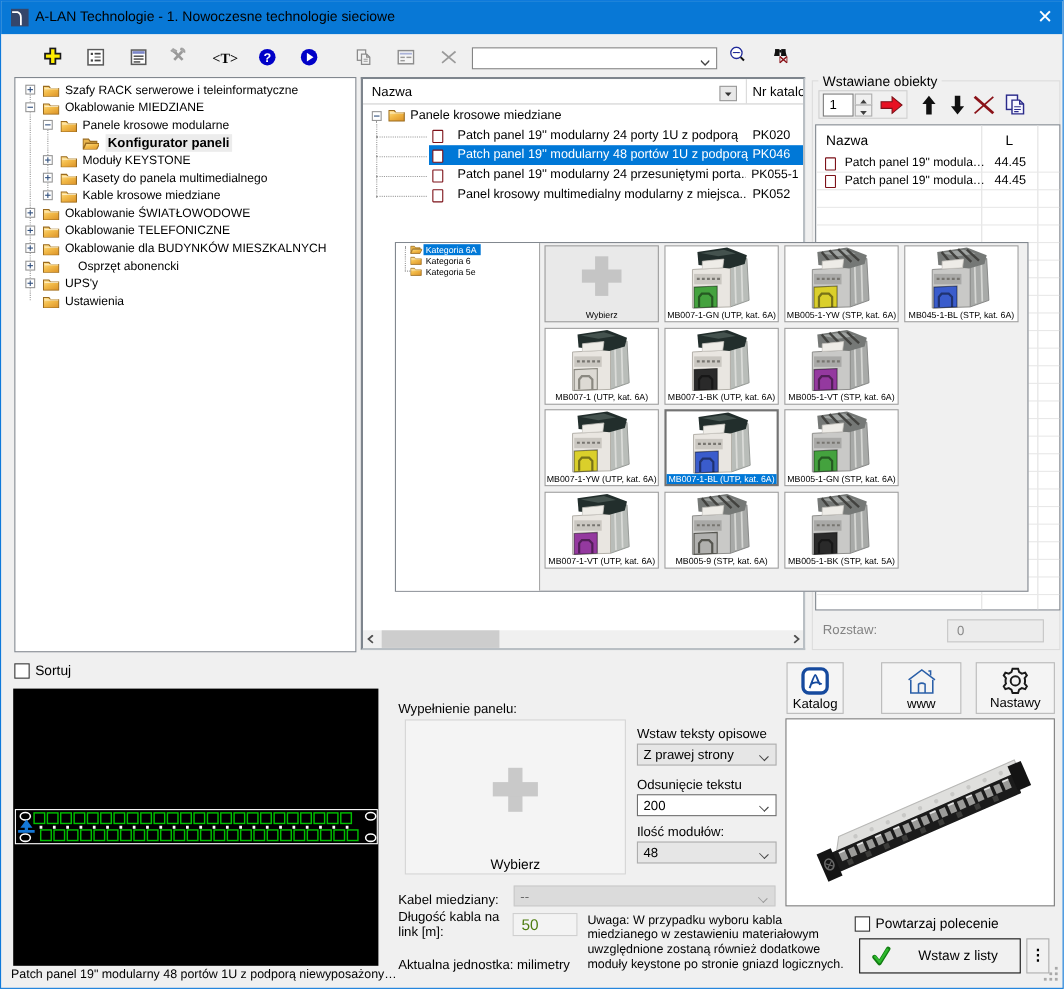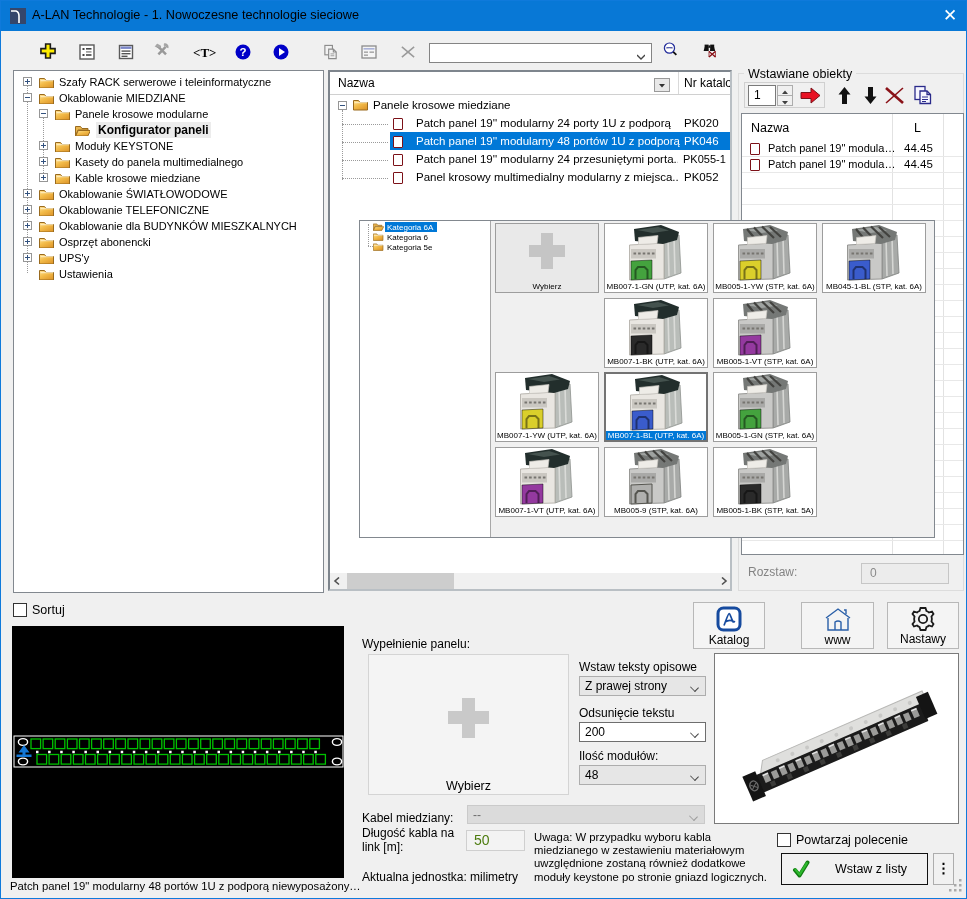--- a/index.html
+++ b/index.html
@@ -259,21 +259,21 @@
       <span style="position:absolute;left:45px">Okablowanie dla BUDYNKÓW MIESZKALNYCH</span>
     </div>
 <div class="trow" style="left:0;top:163px">
       <span class="expbox" style="left:9px">
         <i class="h"></i>
         <i class="v"></i>
       </span>
       <svg class="fold" style="left:25px" width="16" height="14">
         <use href="#folderc"></use>
       </svg>
-      <span style="position:absolute;left:45px">Osprzęt abonencki</span>
+      <span style="position:absolute;left:57px">Osprzęt abonencki</span>
     </div>
 <div class="trow" style="left:0;top:179px">
       <span class="expbox" style="left:9px">
         <i class="h"></i>
         <i class="v"></i>
       </span>
       <svg class="fold" style="left:25px" width="16" height="14">
         <use href="#folderc"></use>
       </svg>
       <span style="position:absolute;left:45px">UPS'y</span>
@@ -403,21 +403,21 @@
   <div class="hline" style="top:330px"></div>
     <div class="hline" style="top:346px"></div>
   <div class="hline" style="top:362px"></div>
     <div class="hline" style="top:378px"></div>
   <div class="hline" style="top:394px"></div>
     <div class="hline" style="top:410px"></div>
   <div class="hline" style="top:426px"></div>
 </div>
 <div class="lbl" style="left:747px;top:564px;color:#838383">Rozstaw:</div>
 <div class="abs" style="left:860px;top:562px;width:88px;height:21px;background:#ececec;border:1px solid #c6c6c6;color:#8a8a8a;font-size:12px;line-height:19px;padding-left:8px">0</div>
-<div class="btn3" style="left:692px;width:72px">
+<div class="btn3" style="left:714px;width:52px">
   <svg style="margin-top:3px" width="26" height="26" viewBox="0 0 26 26">
       <rect x="2" y="2" width="22" height="22" rx="5.5" fill="#fff" stroke="#164a9e" stroke-width="3"></rect>
       <path d="M8 19.5 C10.5 13 12.2 7.5 13.2 7.5 C14.2 7.5 14.8 12 17.5 16.5 M9 16 C12 14 16 14 19 16" fill="none" stroke="#164a9e" stroke-width="1.7"></path>
     </svg>
   <div style="margin-top:-2px">Katalog</div>
 </div>
 <div class="btn3" style="left:800px;width:73px">
   <svg style="margin-top:3px" width="30" height="26" viewBox="0 0 30 26">
       <g fill="none" stroke="#2a5fa8" stroke-width="1.4">
         <path d="M3 12 L15 3 L27 12"></path>
@@ -498,20 +498,35 @@
         <path d="M29 5 L56 1 L74 8 L72 16 L58 20 L30 17 Z" fill="#757876"></path>
         <path d="M32 6 L53 3 L64 6.5 L48 9 Z" fill="#9fa3a1"></path>
         <path d="M33 5 L42 16 M40 3.5 L51 15 M48 2.5 L60 14 M56 3 L67 13" stroke="#42423f" stroke-width="2.2" fill="none"></path>
         <path d="M33.5 13.5 L53 11.5 L52 19.5 L33.5 20.5 Z" fill="#eeece7" stroke="#c9c6c0" stroke-width="0.7"></path>
         <rect x="26" y="25" width="25" height="9.5" fill="#a9a9a7"></rect>
         <path d="M28.5 29.5 h2.6 m2 0 h2.6 m2 0 h2.6 m2 0 h2.6 m2 0 h2.6" stroke="#777570" stroke-width="2" fill="none"></path>
         <path d="M26 37 L47 36 L47 55 L26 56 Z" fill="#3a5ccc" stroke="rgba(0,0,0,0.45)" stroke-width="1"></path>
         <path d="M30.5 55 L30.5 46 L33 43 L39.5 43 L42.5 46 L42.5 55" fill="none" stroke="rgba(0,0,0,0.45)" stroke-width="2"></path>
       </svg>
       <div class="cap">MB045-1-BL (STP, kat. 6A)</div>
+    </div>
+<div class="cell" style="left:135px;top:77px">
+      <svg class="abs" style="left:0;top:0" width="102" height="57" viewBox="0 0 102 57">
+        <path d="M59 14 L74 11 L76 49 L59 55 Z" fill="#b9bdb9" stroke="#8e928e" stroke-width="0.8"></path>
+        <path d="M63 14 L64 52 M69 13 L70 50" stroke="#e8e8e6" stroke-width="1.6" opacity="0.7" fill="none"></path>
+        <path d="M24.5 21 L59 19 L59 55 L24.5 56 Z" fill="#e9e6e1" stroke="#b3b0a9" stroke-width="0.9"></path>
+        <path d="M29 5 L56 1 L74 8 L72 16 L58 20 L30 17 Z" fill="#222e2c"></path>
+        <path d="M32 6 L53 3 L64 6.5 L48 9 Z" fill="#44524e"></path>
+        <path d="M33.5 13.5 L53 11.5 L52 19.5 L33.5 20.5 Z" fill="#eeece7" stroke="#c9c6c0" stroke-width="0.7"></path>
+        <rect x="26" y="25" width="25" height="9.5" fill="#cac7c1"></rect>
+        <path d="M28.5 29.5 h2.6 m2 0 h2.6 m2 0 h2.6 m2 0 h2.6 m2 0 h2.6" stroke="#777570" stroke-width="2" fill="none"></path>
+        <path d="M26 37 L47 36 L47 55 L26 56 Z" fill="#dddad4" stroke="#8a8880" stroke-width="1"></path>
+        <path d="M30.5 55 L30.5 46 L33 43 L39.5 43 L42.5 46 L42.5 55" fill="none" stroke="#8a8880" stroke-width="2"></path>
+      </svg>
+      <div class="cap">MB007-1 (UTP, kat. 6A)</div>
     </div>
 <div class="cell" style="left:244px;top:77px">
       <svg class="abs" style="left:0;top:0" width="102" height="57" viewBox="0 0 102 57">
         <path d="M59 14 L74 11 L76 49 L59 55 Z" fill="#b9bdb9" stroke="#8e928e" stroke-width="0.8"></path>
         <path d="M63 14 L64 52 M69 13 L70 50" stroke="#e8e8e6" stroke-width="1.6" opacity="0.7" fill="none"></path>
         <path d="M24.5 21 L59 19 L59 55 L24.5 56 Z" fill="#e9e6e1" stroke="#b3b0a9" stroke-width="0.9"></path>
         <path d="M29 5 L56 1 L74 8 L72 16 L58 20 L30 17 Z" fill="#222e2c"></path>
         <path d="M32 6 L53 3 L64 6.5 L48 9 Z" fill="#44524e"></path>
         <path d="M33.5 13.5 L53 11.5 L52 19.5 L33.5 20.5 Z" fill="#eeece7" stroke="#c9c6c0" stroke-width="0.7"></path>
         <rect x="26" y="25" width="25" height="9.5" fill="#cac7c1"></rect>

